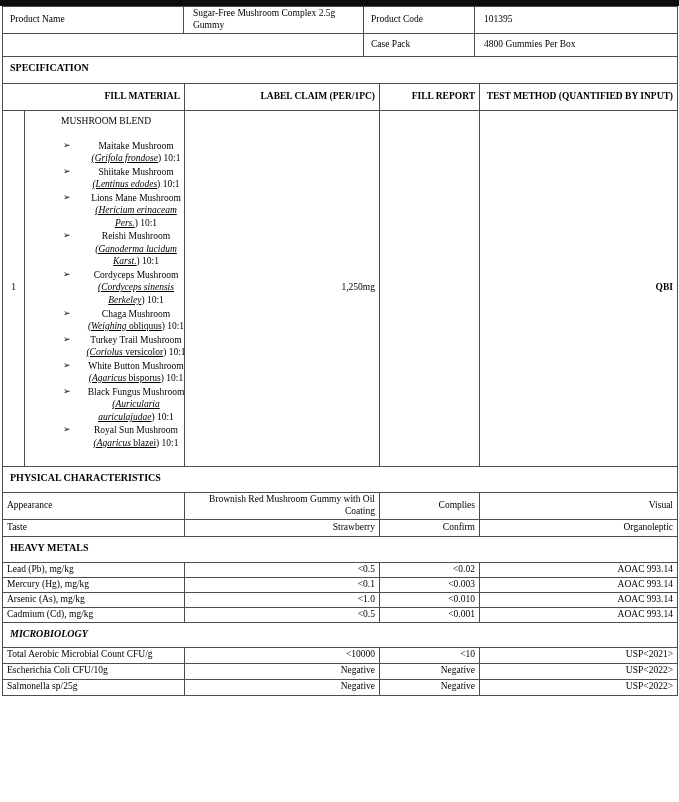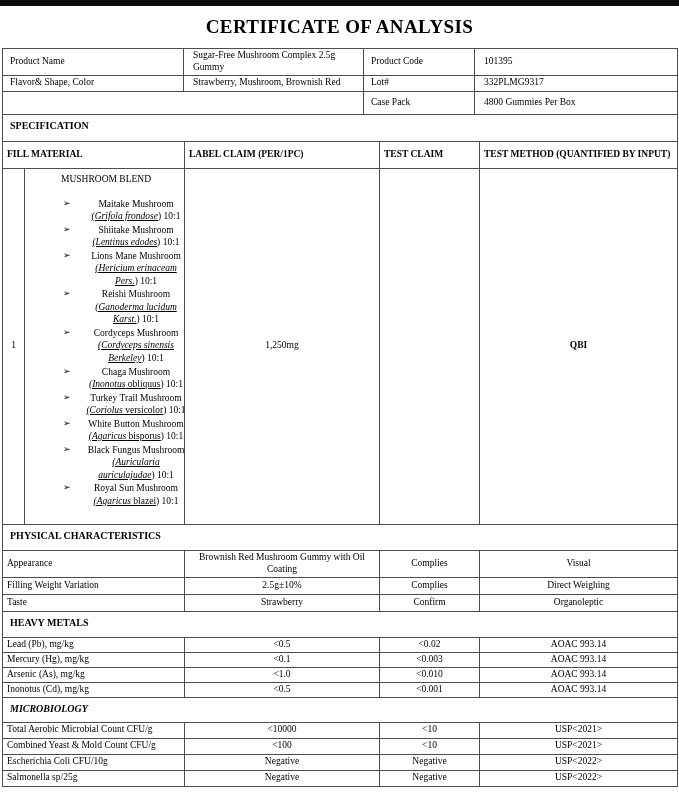--- a/index.html
+++ b/index.html
@@ -35,76 +35,67 @@
   
   .band td {
     font-weight: bold; font-size: 10px; text-align: left;
     vertical-align: top; padding: 5px 0 0 7px;
   }
   tr.band-spec { height: 27px; }
   tr.band-26 { height: 26px; }
   tr.band-25 { height: 25px; font-style: italic; }
   
   .spec-head { height: 27px; }
-  .spec-head th { font-weight: bold; text-align: left; }
+  .spec-head th { font-weight: bold; text-align: right; }
   
   tr.mush-row { height: 356px; }
   .num-cell { text-align: center; vertical-align: middle; }
   .mush-cell { vertical-align: top; text-align: center; padding: 5px 3px 5px 6px; }
   .blend-title { margin-bottom: 12px; }
   ul.mushrooms { list-style: none; margin: 0; padding: 0 0 0 32px; }
   ul.mushrooms li {
     position: relative; padding-left: 20px; width: 126px; margin-bottom: 1px;
     line-height: 1.32;
   }
   ul.mushrooms li .blt {
     position: absolute; left: 0; top: 0; font-size: 9px;
   }
   .lat { font-style: italic; text-decoration: underline; }
   .latp { text-decoration: underline; }
-  .center-cell { text-align: center; vertical-align: middle; }
+  .center-cell { text-align: right; vertical-align: middle; }
   .bold { font-weight: bold; }
   
   .row-label { text-align: left; }
   .phys tr { height: 17px; }
   .heavy tr { height: 15px; }
   .micro tr { height: 16px; }
 </style>
 </head>
 <body>
 
 <div class="page">
 
   <div class="top-bar"></div>
 
-  <div class="title-block">
-    <span class="doc-title">CERTIFICATE OF ANALYSIS</span>
-  </div>
 
   <div class="tbl-wrap">
 
     <table>
       <colgroup>
           <col style="width:181px">
           <col style="width:180px">
           <col style="width:111px">
           <col style="width:203px">
         </colgroup>
       <tbody>
         <tr class="r26">
           <td class="info-label">Product Name</td>
           <td class="info-value">Sugar-Free Mushroom Complex 2.5g Gummy</td>
           <td class="info-label">Product Code</td>
           <td class="info-value">101395</td>
-        </tr>
-        <tr class="r16">
-          <td class="info-label">Flavor&amp; Shape, Color</td>
-          <td class="info-value">Strawberry, Mushroom, Brownish Red</td>
-          <td class="info-label">Lot#</td>
-          <td class="info-value">332PLMG9317</td>
         </tr>
         <tr class="r23">
           <td colspan="2"></td>
           <td class="info-label">Case Pack</td>
           <td class="info-value">4800 Gummies Per Box</td>
         </tr>
       </tbody>
     </table>
 
     <table class="main">
@@ -116,21 +107,21 @@
           <col style="width:198px">
         </colgroup>
 
       <tbody>
         <tr class="band band-spec">
           <td colspan="5">SPECIFICATION</td>
         </tr>
         <tr class="spec-head">
           <th colspan="2">FILL MATERIAL</th>
           <th>LABEL CLAIM (PER/1PC)</th>
-          <th>TEST CLAIM</th>
+          <th>FILL REPORT</th>
           <th>TEST METHOD (QUANTIFIED BY INPUT)</th>
         </tr>
         <tr class="mush-row">
           <td class="num-cell">1</td>
           <td class="mush-cell">
             <div class="blend-title">MUSHROOM BLEND</div>
             <ul class="mushrooms">
 
             <li>
                 <span class="blt">➢</span><span>Maitake Mushroom</span><span class="lat"> (Grifola frondose</span><span class="latp"></span><span>) 10:1</span>
@@ -141,21 +132,21 @@
                 <li>
                 <span class="blt">➢</span><span>Lions Mane Mushroom</span><span class="lat"> (Hericium erinaceam Pers.</span><span class="latp"></span><span>) 10:1</span>
               </li>
                 <li>
                 <span class="blt">➢</span><span>Reishi Mushroom</span><span class="lat"> (Ganoderma lucidum Karst.</span><span class="latp"></span><span>) 10:1</span>
               </li>
                 <li>
                 <span class="blt">➢</span><span>Cordyceps Mushroom</span><span class="lat"> (Cordyceps sinensis Berkeley</span><span class="latp"></span><span>) 10:1</span>
               </li>
                 <li>
-                <span class="blt">➢</span><span>Chaga Mushroom</span><span class="lat"> (Inonotus</span><span class="latp"> obliquus</span><span>) 10:1</span>
+                <span class="blt">➢</span><span>Chaga Mushroom</span><span class="lat"> (Weighing</span><span class="latp"> obliquus</span><span>) 10:1</span>
               </li>
                 <li>
                 <span class="blt">➢</span><span>Turkey Trail Mushroom</span><span class="lat"> (Coriolus</span><span class="latp"> versicolor</span><span>) 10:1</span>
               </li>
                 <li>
                 <span class="blt">➢</span><span>White Button Mushroom</span><span class="lat"> (Agaricus</span><span class="latp"> bisporus</span><span>) 10:1</span>
               </li>
                 <li>
                 <span class="blt">➢</span><span>Black Fungus Mushroom</span><span class="lat"> (Auricularia auriculajudae</span><span class="latp"></span><span>) 10:1</span>
               </li>
@@ -175,26 +166,20 @@
 
       <tbody class="phys">
 
       <tr>
           <td colspan="2" class="row-label">Appearance</td>
           <td class="center-cell">Brownish Red Mushroom Gummy with Oil Coating</td>
           <td class="center-cell">Complies</td>
           <td class="center-cell">Visual</td>
         </tr>
           <tr>
-          <td colspan="2" class="row-label">Filling Weight Variation</td>
-          <td class="center-cell">2.5g±10%</td>
-          <td class="center-cell">Complies</td>
-          <td class="center-cell">Direct Weighing</td>
-        </tr>
-          <tr>
           <td colspan="2" class="row-label">Taste</td>
           <td class="center-cell">Strawberry</td>
           <td class="center-cell">Confirm</td>
           <td class="center-cell">Organoleptic</td>
         </tr>
         </tbody>
 
       <tbody>
         <tr class="band band-26">
           <td colspan="5">HEAVY METALS</td>
@@ -215,21 +200,21 @@
           <td class="center-cell">&lt;0.003</td>
           <td class="center-cell">AOAC 993.14</td>
         </tr>
           <tr>
           <td colspan="2" class="row-label">Arsenic (As), mg/kg</td>
           <td class="center-cell">&lt;1.0</td>
           <td class="center-cell">&lt;0.010</td>
           <td class="center-cell">AOAC 993.14</td>
         </tr>
           <tr>
-          <td colspan="2" class="row-label">Inonotus (Cd), mg/kg</td>
+          <td colspan="2" class="row-label">Cadmium (Cd), mg/kg</td>
           <td class="center-cell">&lt;0.5</td>
           <td class="center-cell">&lt;0.001</td>
           <td class="center-cell">AOAC 993.14</td>
         </tr>
         </tbody>
 
       <tbody>
         <tr class="band band-25">
           <td colspan="5">MICROBIOLOGY</td>
         </tr>
@@ -237,26 +222,20 @@
 
       <tbody class="micro">
 
       <tr>
           <td colspan="2" class="row-label">Total Aerobic Microbial Count CFU/g</td>
           <td class="center-cell">&lt;10000</td>
           <td class="center-cell">&lt;10</td>
           <td class="center-cell">USP&lt;2021&gt;</td>
         </tr>
           <tr>
-          <td colspan="2" class="row-label">Combined Yeast &amp; Mold Count CFU/g</td>
-          <td class="center-cell">&lt;100</td>
-          <td class="center-cell">&lt;10</td>
-          <td class="center-cell">USP&lt;2021&gt;</td>
-        </tr>
-          <tr>
           <td colspan="2" class="row-label">Escherichia Coli CFU/10g</td>
           <td class="center-cell">Negative</td>
           <td class="center-cell">Negative</td>
           <td class="center-cell">USP&lt;2022&gt;</td>
         </tr>
           <tr>
           <td colspan="2" class="row-label">Salmonella sp/25g</td>
           <td class="center-cell">Negative</td>
           <td class="center-cell">Negative</td>
           <td class="center-cell">USP&lt;2022&gt;</td>

